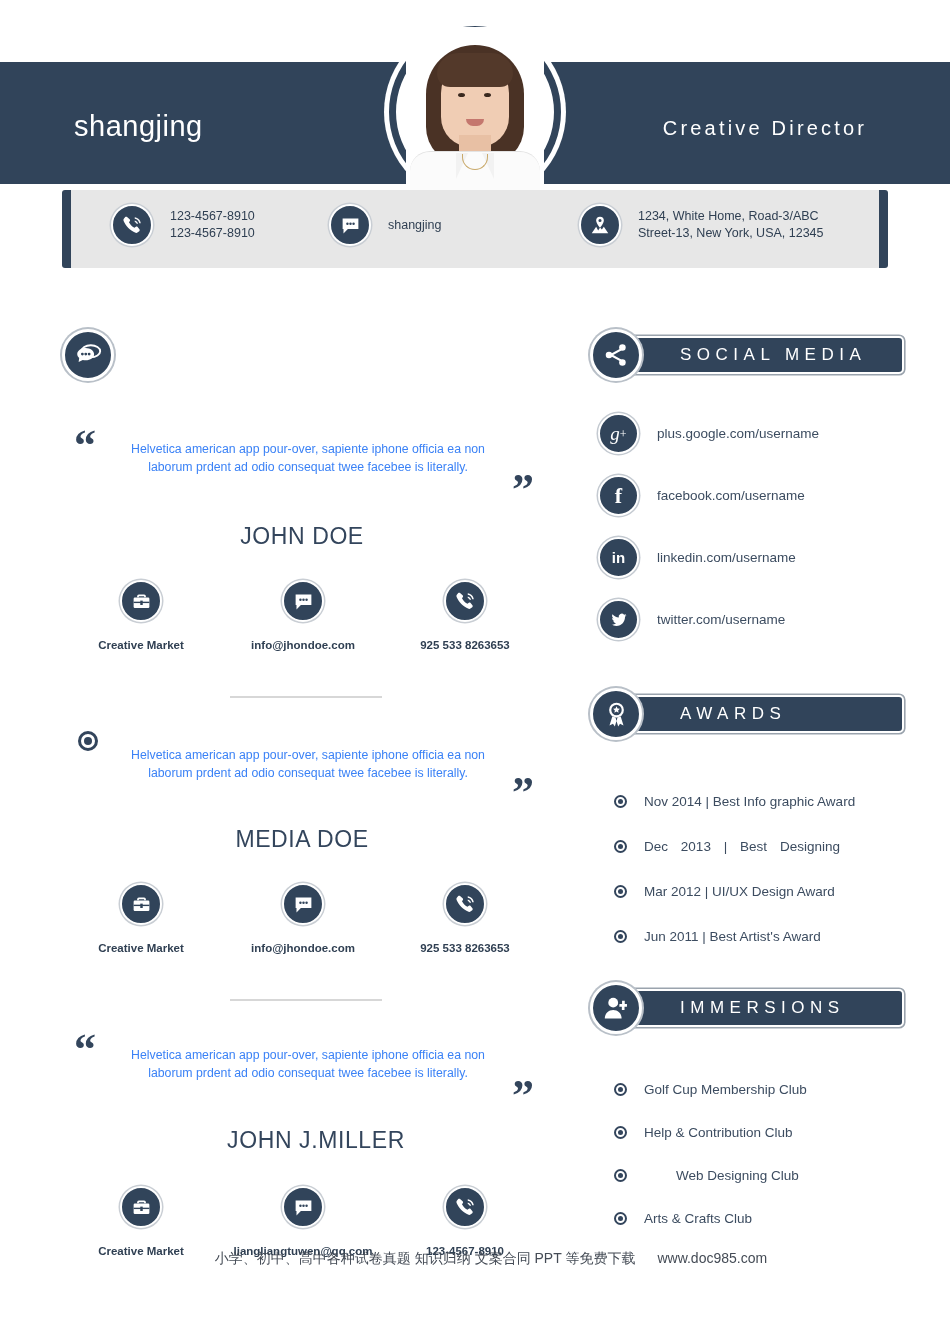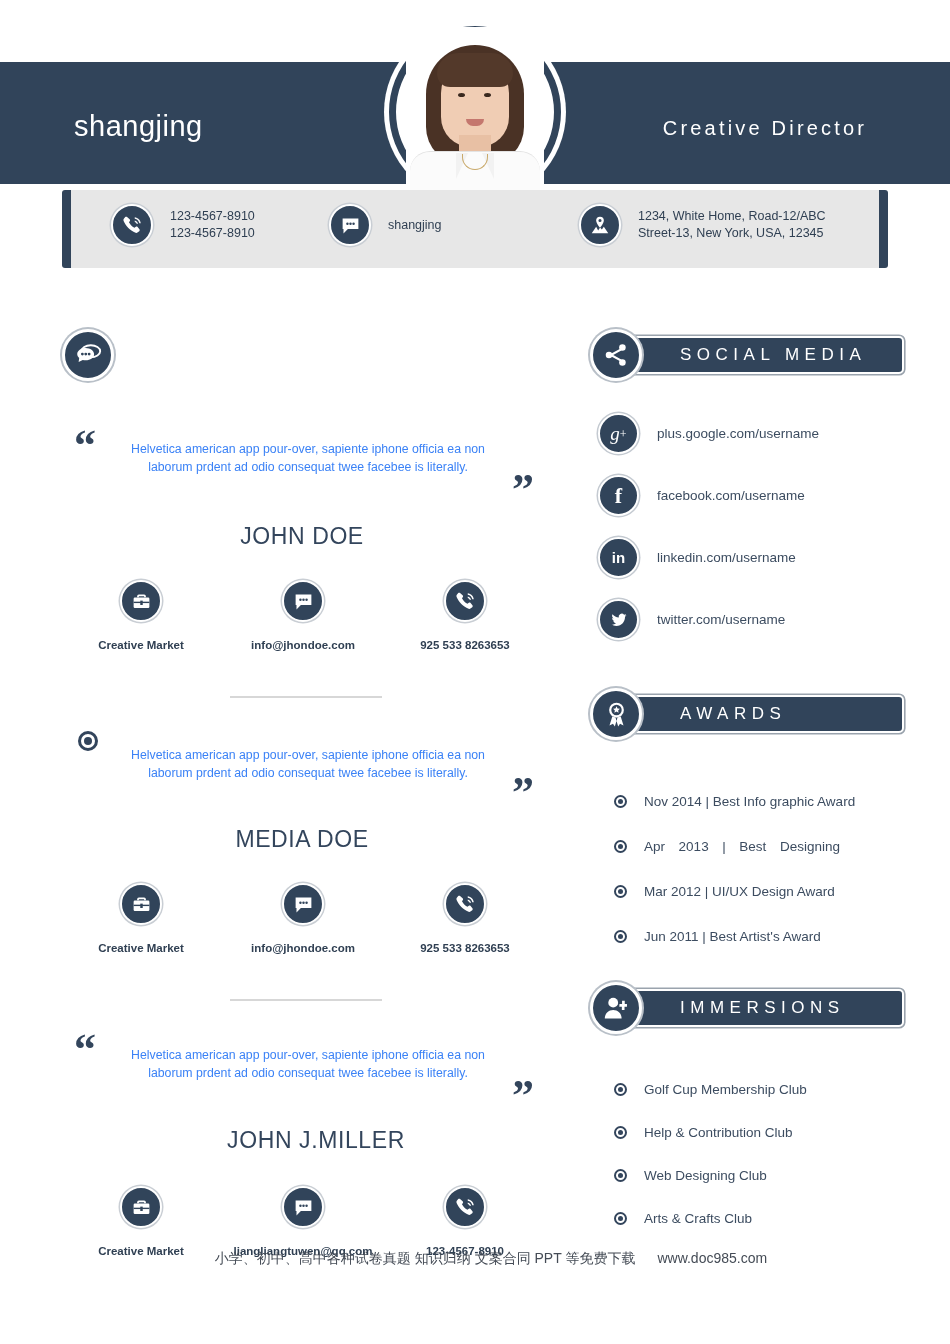--- a/index.html
+++ b/index.html
@@ -264,21 +264,21 @@
   </div>
 
   <div class="contact-item c3">
     <div class="circ-icon">
       <svg width="22" height="22" viewBox="0 0 24 24" fill="#fff">
         <path d="M12 3a4.2 4.2 0 0 0-4.2 4.2c0 3.1 4.2 7.8 4.2 7.8s4.2-4.7 4.2-7.8A4.2 4.2 0 0 0 12 3zm0 5.8a1.7 1.7 0 1 1 0-3.4 1.7 1.7 0 0 1 0 3.4z"></path>
         <path d="M7.8 14 3 21h18l-4.8-7-2.2 3-1.9-2.2L10 18z"></path>
       </svg>
     </div>
     <div class="contact-text">
-      <div>1234, White Home, Road-12/ABC</div>
+      <div>1234, White Home, Road-3/ABC</div>
       <div>Street-13, New York, USA, 12345</div>
     </div>
   </div>
 </div>
 
 <div class="section-head" style="left:62px; top:329px;">
   <div class="sh-badge">
     <svg width="30" height="30" viewBox="0 0 32 32" fill="#fff">
       <ellipse cx="19" cy="12" rx="10" ry="6.4" fill="none" stroke="#fff" stroke-width="2"></ellipse>
       <path d="M13.5 8.5c-5 0-9 2.9-9 6.5 0 1.6.8 3.1 2.1 4.2L6 23.5l4.4-2.3c1 .3 2 .4 3.1.4 5 0 9-2.9 9-6.5s-4-6.6-9-6.6z"></path>
@@ -493,21 +493,21 @@
   </div>
 </div>
 
 <div class="bullet-list" style="top:779px;">
   <div class="bullet-row" style="height:45px;">
     <div class="dot-bullet-sm"></div>
     <div class="lbl">Nov 2014 | Best Info graphic Award</div>
   </div>
   <div class="bullet-row" style="height:45px;">
     <div class="dot-bullet-sm"></div>
-    <div class="lbl justified">Apr 2013 | Best Designing</div>
+    <div class="lbl justified">Dec 2013 | Best Designing</div>
   </div>
   <div class="bullet-row" style="height:45px;">
     <div class="dot-bullet-sm"></div>
     <div class="lbl">Mar 2012 | UI/UX Design Award</div>
   </div>
   <div class="bullet-row" style="height:45px;">
     <div class="dot-bullet-sm"></div>
     <div class="lbl">Jun 2011 | Best Artist's Award</div>
   </div>
 </div>
@@ -527,21 +527,21 @@
 
 <div class="bullet-list" style="top:1068px;">
   <div class="bullet-row" style="height:43px;">
     <div class="dot-bullet-sm"></div>
     <div class="lbl">Golf Cup Membership Club</div>
   </div>
   <div class="bullet-row" style="height:43px;">
     <div class="dot-bullet-sm"></div>
     <div class="lbl">Help &amp; Contribution Club</div>
   </div>
-  <div class="bullet-row" style="height:43px;">
+  <div class="bullet-row" style="height:43px;gap:32px;">
     <div class="dot-bullet-sm"></div>
     <div class="lbl">Web Designing Club</div>
   </div>
   <div class="bullet-row" style="height:43px;">
     <div class="dot-bullet-sm"></div>
     <div class="lbl">Arts &amp; Crafts Club</div>
   </div>
 </div>
 
 <div class="footer">

